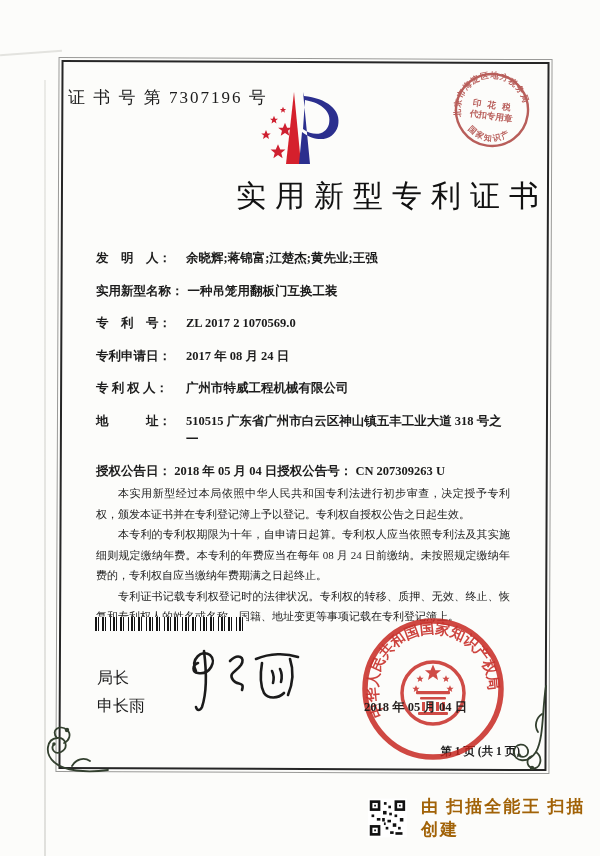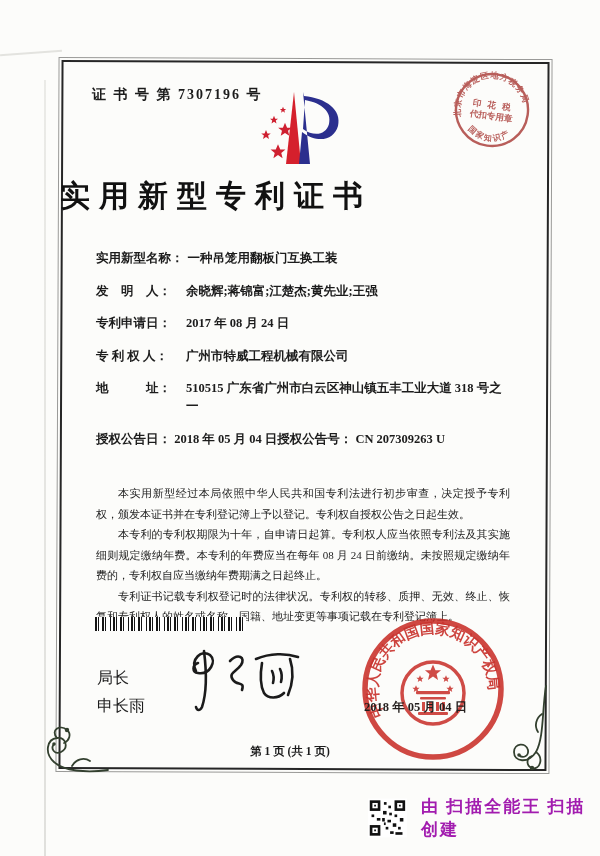--- a/index.html
+++ b/index.html
@@ -23,27 +23,27 @@
   
   .frame {
     position:absolute; left:60px; top:61px; width:488px; height:709px;
     border:2.5px solid #262626;
     outline:1px solid #9a9a98;
     outline-offset:2px;
     transform:rotate(0.25deg);
     background:transparent;
   }
   .cert-no {
-    position:absolute; left:92px; top:86px;
-    font-size:14px; font-weight:700; letter-spacing:2px;
+    position:absolute; left:68px; top:86px;
+    font-size:17px; font-weight:400; letter-spacing:2px;
   }
   .logo { position:absolute; left:252px; top:88px; }
   .title {
     position:absolute; left:60px; top:176px; width:488px;
-    text-align:left; font-size:30px; font-weight:700;
+    text-align:right; font-size:30px; font-weight:400;
     letter-spacing:9px; color:#111;
   }
   .fields { position:absolute; left:96px; top:249px; width:424px; }
   .field-row { display:flex; margin-bottom:14.5px; font-size:12.5px; font-weight:600; line-height:18px; }
   .field-label { flex:0 0 86px; white-space:nowrap; }
   .field-value { margin-left:4px; }
   .field-row.addr .field-value { max-width:318px; }
   .grant-row { display:flex; font-size:12.5px; font-weight:600; line-height:18px; margin-top:2px; }
   .grant-pair { white-space:nowrap; }
   .grant-pair + .grant-pair { }
@@ -63,27 +63,27 @@
   }
   .director-block { position:absolute; left:97px; top:664px; font-size:16px; font-weight:400; line-height:28px; }
   .signature-svg { position:absolute; left:182px; top:645px; }
   .seal-date {
     position:absolute; left:364px; top:699px; width:140px;
     font-size:12.5px; font-weight:600; color:#241f1e; white-space:nowrap; z-index:3;
   }
   .seal-svg { position:absolute; left:358px; top:614px; z-index:2; opacity:.92; }
   .stamp-svg { position:absolute; left:444px; top:62px; opacity:.8; transform:rotate(8deg); }
   .page-footer {
-    position:absolute; left:60px; top:744px; width:460px; text-align:center;
+    position:absolute; left:60px; top:744px; width:460px; text-align:right;
     font-size:11.5px; font-weight:600;
   }
   .flourish-bl { position:absolute; left:38px; top:726px; }
   .flourish-br { position:absolute; left:506px; top:684px; }
   .scan-footer { position:absolute; left:368px; top:795px; display:flex; align-items:center; }
-  .scan-text { margin-left:14px; font-size:17px; font-weight:700; letter-spacing:2px; color:#a21caf; }
+  .scan-text { margin-left:14px; font-size:17px; font-weight:700; letter-spacing:2px; color:#a16207; }
   .qr { display:block; }
 </style>
 </head>
 <body>
 
 <div class="paper-edge-left"></div>
 <div class="paper-edge-top"></div>
 
 <div class="frame"></div>
 
@@ -117,26 +117,30 @@
   <path id="stampBottom" d="M -24,19 A 30.5 30.5 0 0 0 24,19" fill="none"></path>
   <text font-size="8" fill="#a83733" font-weight="bold" letter-spacing="1.5">
     <textPath href="#stampBottom" startOffset="8%">国家知识产权局</textPath>
   </text>
   <text x="0" y="-2" text-anchor="middle" font-size="8.6" fill="#a83733" font-weight="bold" letter-spacing="2">印 花 税</text>
   <text x="0" y="9" text-anchor="middle" font-size="8.6" fill="#a83733" font-weight="bold">代扣专用章</text>
 </svg>
 
 <div class="fields">
   <div class="field-row">
+    <span class="field-label">发　明　人：</span>
+    <span class="field-value">余晓辉;蒋锦富;江楚杰;黄先业;王强</span>
+  </div>
+  <div class="field-row">
     <span class="field-label">实用新型名称：</span>
     <span class="field-value">一种吊笼用翻板门互换工装</span>
   </div>
   <div class="field-row">
-    <span class="field-label">发　明　人：</span>
-    <span class="field-value">余晓辉;蒋锦富;江楚杰;黄先业;王强</span>
+    <span class="field-label">专　利　号：</span>
+    <span class="field-value">ZL 2017 2 1070569.0</span>
   </div>
   <div class="field-row">
     <span class="field-label">专利申请日：</span>
     <span class="field-value">2017 年 08 月 24 日</span>
   </div>
   <div class="field-row">
     <span class="field-label">专 利 权 人：</span>
     <span class="field-value">广州市特威工程机械有限公司</span>
   </div>
   <div class="field-row addr">

